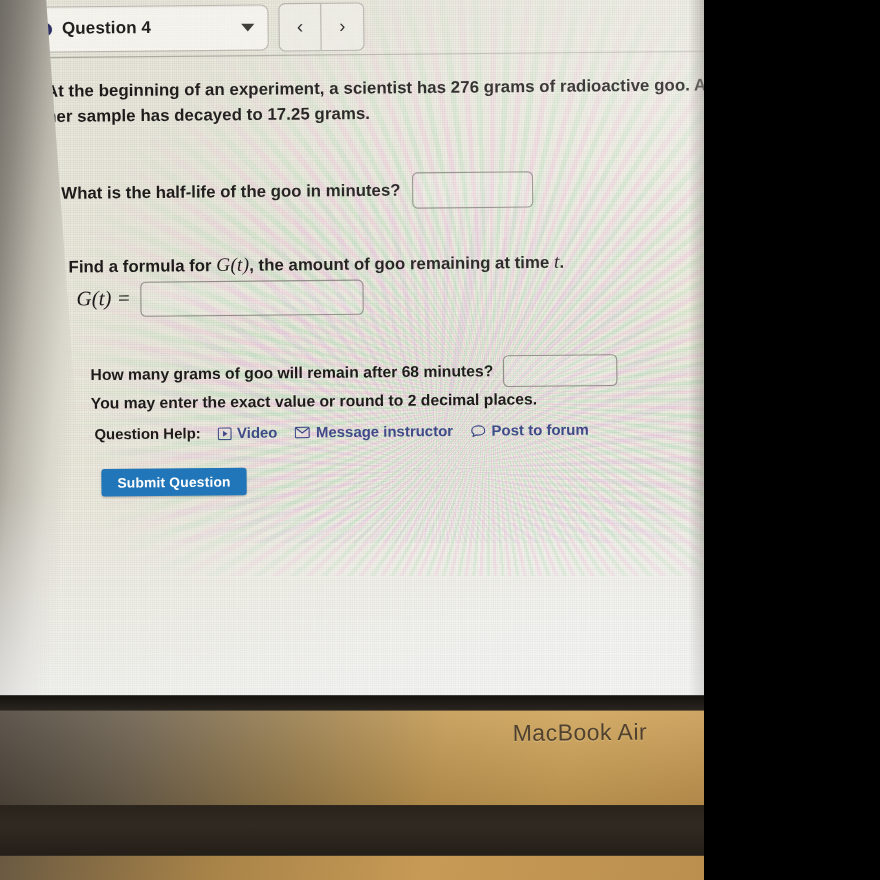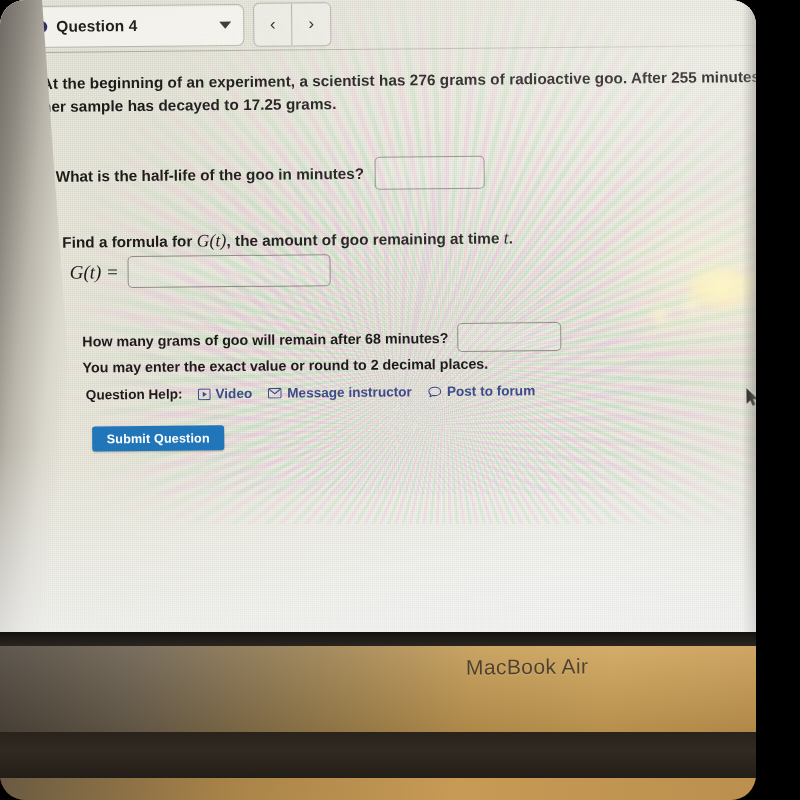--- a/index.html
+++ b/index.html
@@ -3,24 +3,23 @@
 <meta charset="utf-8">
 <title>Photo of MacBook Air screen — math homework question</title>
 <style>
   html,body{margin:0;padding:0;background:#000;}
   body{
     font-family:"Liberation Sans", sans-serif;
     -webkit-font-smoothing:antialiased;
   }
   #shot{
     position:relative;
-    width:756px;height:800px;
+    width:640px;height:800px;
     overflow:hidden;
     background:#111;
-    border-radius:25px;
   }
 
   
   .photo-base{
     position:absolute;inset:0;
     background:#2b2622;
   }
 
   
   .screen{

